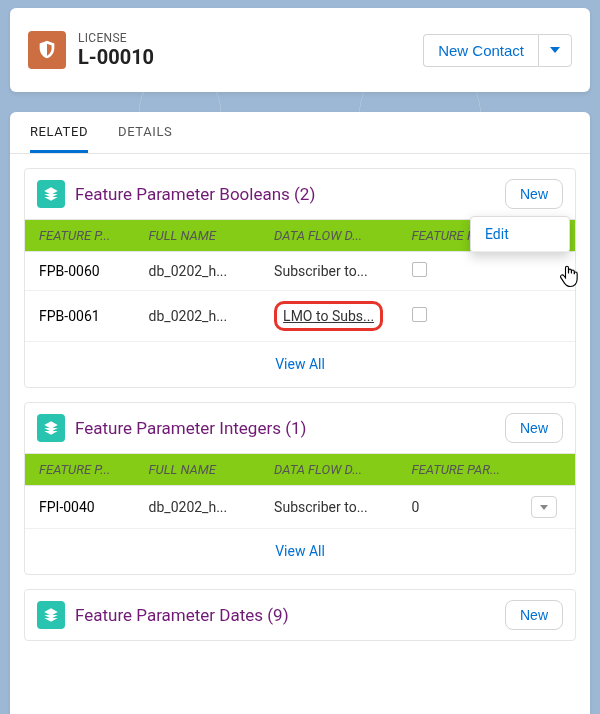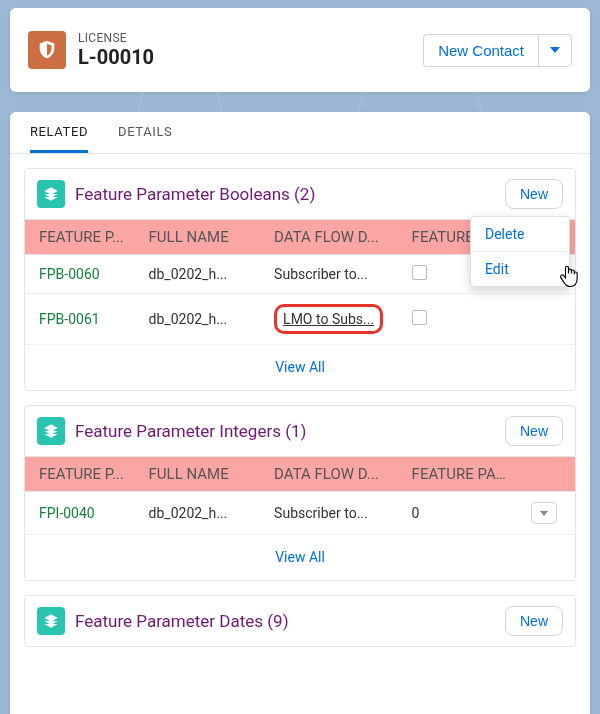--- a/index.html
+++ b/index.html
@@ -99,30 +99,30 @@
   }
   .section-icon svg { width: 18px; height: 18px; fill:#fff; }
   .section-title { font-size: 17px; font-weight: 400; color: #701a75; }
   .btn-new {
     background:#fff; border:1px solid #d4d4d4; color:#0070d2;
     font-size:14px; padding:6px 14px; border-radius:8px; cursor:pointer;
   }
 
   .tbl { width:100%; border-collapse:collapse; table-layout:fixed; }
   .tbl th {
-    text-align:left; font-size:15px; font-weight:400; color:#555;
+    text-align:left; font-size:13px; font-weight:400; color:#555;
     padding:8px 10px; border-top:1px solid #e5e5e5; border-bottom:1px solid #e5e5e5;
-    background:#fca5a5; white-space:nowrap; overflow:hidden; text-overflow:ellipsis;
+    background:#84cc16; white-space:nowrap; overflow:hidden; text-overflow:ellipsis;font-style:italic;
   }
   .tbl th:first-child, .tbl td:first-child { padding-left: 14px; }
   .tbl td {
     font-size:14px; color:#333; padding:10px 10px; border-bottom:1px solid #f0f0f0;
     white-space:nowrap; overflow:hidden; text-overflow:ellipsis;
   }
-  .tbl td.link { color:#15803d; cursor:pointer; }
+  .tbl td.link { color:#000000; cursor:pointer; }
   .col-id{width:95px}.col-full{width:105px}.col-flow{width:115px}.col-feat{width:100px}.col-act{width:45px}
   .chk {
     display:inline-block; width:15px; height:15px; border:1px solid #bbb; border-radius:2px; background:#fff;
   }
   .row-caret-btn {
     width:26px;height:22px;border:1px solid #d4d4d4;border-radius:4px;background:#fff;
     display:flex;align-items:center;justify-content:center;cursor:pointer;
   }
   .row-caret { width:0;height:0;border-left:4px solid transparent;border-right:4px solid transparent;border-top:5px solid #888; }
 
@@ -297,21 +297,20 @@
               <path d="M12 3 3 8l9 5 9-5-9-5zm-9 9 9 5 9-5M3 16l9 5 9-5"></path>
             </svg>
         </div>
         <div class="section-title">Feature Parameter Dates (9)</div>
       </div>
       <button class="btn-new">New</button>
     </div>
   </div>
 
   <div class="popover" style="left:460px; top:104px;">
-    <div class="popover-item">Delete</div>
     <div class="popover-item">Edit</div>
   </div>
 
   <div class="cursor-hand" style="left:545px; top:150px;">
     <svg viewBox="0 0 32 32">
       <path fill="#fff" stroke="#000" stroke-width="1.3" d="M12 15V6.5a1.7 1.7 0 0 1 3.4 0V13l.1-3.3a1.6 1.6 0 0 1 3.2 0V13l.1-2.2a1.6 1.6 0 0 1 3.2 0V14l.1-1a1.6 1.6 0 0 1 3.2 0v6.5c0 4.6-3 8.5-7.6 8.5-3.4 0-5.3-1.5-6.9-3.9l-4.1-6.2c-.7-1-.4-2.3.6-2.9 1-.6 2.2-.3 2.9.7L12 18z"></path>
     </svg>
   </div>
 
 </div>

